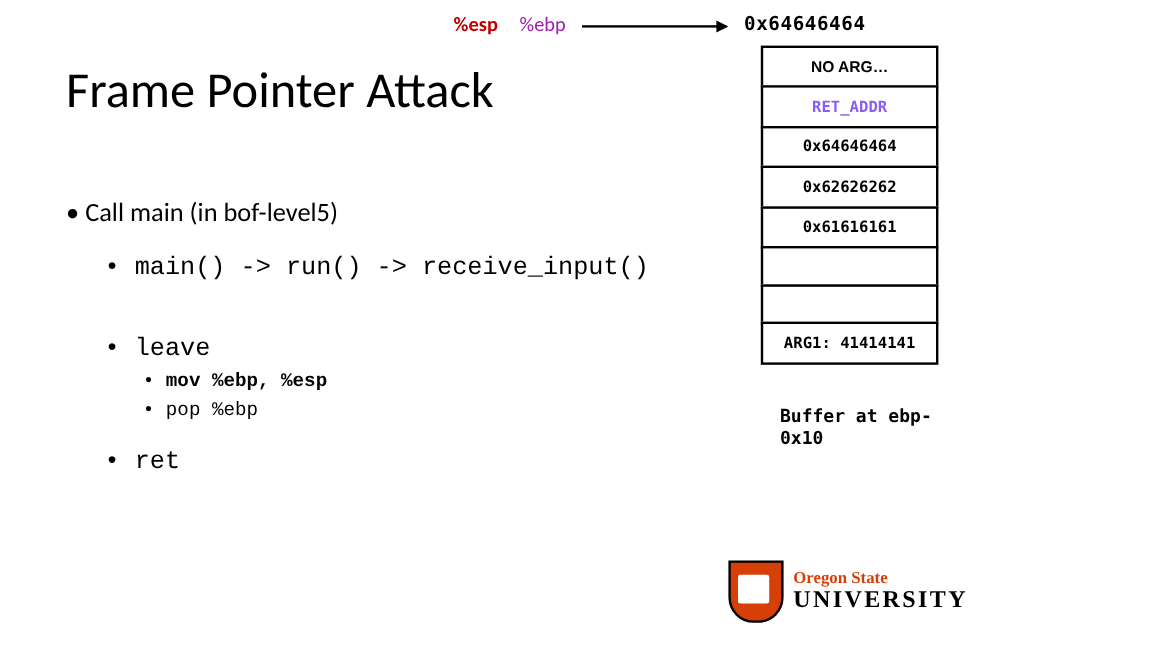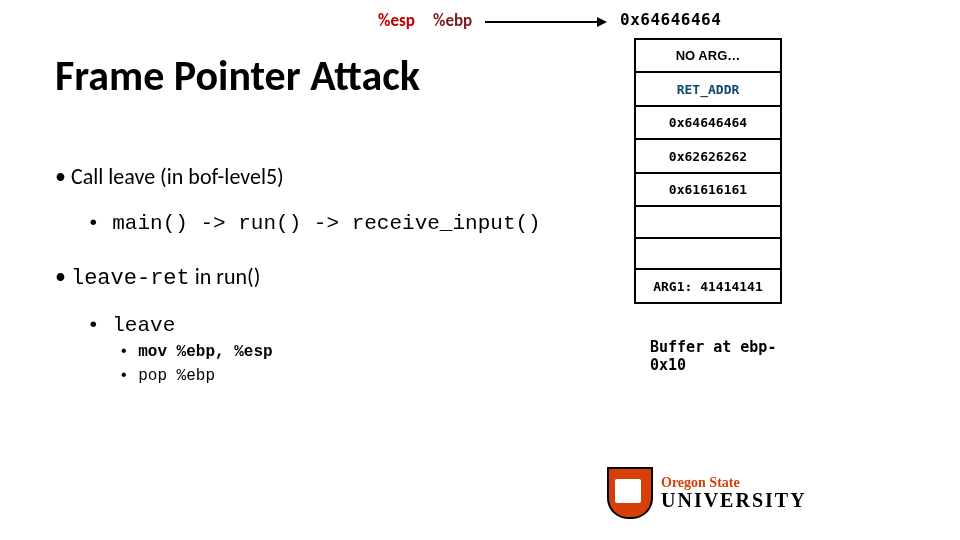--- a/index.html
+++ b/index.html
@@ -1,39 +1,39 @@
 <!DOCTYPE html>
 <html><head>
 <meta charset="utf-8">
 <style>
   html,body{margin:0;padding:0;width:960px;height:540px;font-family:"Segoe UI","Calibri",Arial,sans-serif;background:#fff;color:#000;overflow:hidden}
   .slide{position:relative;width:812px;height:540px}
   
   .toprow{position:absolute;top:10px;left:0;width:750px;height:30px}
   .esp{position:absolute;left:378px;top:0;font-weight:700;color:#c00000;font-size:17px}
-  .ebp{position:absolute;left:433px;top:0;font-weight:700;color:#7f1d1d;font-size:17px}
+  .ebp{position:absolute;left:433px;top:0;font-weight:400;color:#a21caf;font-size:17px}
   .arrow{position:absolute;left:485px;top:11px;width:120px;height:2px;background:#000}
   .arrow:after{content:"";position:absolute;right:-2px;top:-4px;border-left:10px solid #000;border-top:5px solid transparent;border-bottom:5px solid transparent}
   .addr{position:absolute;left:620px;top:0;font-weight:700;font-size:16px;font-family:Consolas,monospace;letter-spacing:.5px}
   
-  .title{position:absolute;left:55px;top:50px;font-size:42px;font-weight:700;color:#000}
+  .title{position:absolute;left:55px;top:50px;font-size:42px;font-weight:400;color:#000}
   
   .body{position:absolute;left:55px;top:160px;width:700px;font-size:22px;line-height:1.35}
   .b1{margin:2px 0}
   .b2{margin:18px 0 2px 32px;font-size:21px}
   .b3{margin:2px 0 2px 64px;font-size:16px}
   .mono{font-family:Consolas,"Courier New",monospace}
   .bullet::before{content:"• ";}
   
   .buflabel{position:absolute;left:650px;top:338px;font-size:15px;font-weight:600;font-family:Consolas,monospace}
   
   .stack{position:absolute;right:30px;top:40px;width:148px}
   .cell{height:32px;border:2.5px solid #000;margin-top:-2.5px;background:#fff;display:flex;align-items:center;justify-content:center;font-family:Consolas,monospace;font-weight:700;font-size:13px;text-align:right;padding:0 2px}
   .cell.noarg{font-family:"Segoe UI",Arial,sans-serif}
-  .cell.red{color:#0c4a6e}
+  .cell.red{color:#8b5cf6}
   .cell.empty{height:30px}
   
   .logo{position:absolute;right:30px;bottom:20px;width:175px;height:55px;display:flex;align-items:center}
   .shield{width:42px;height:48px;background:#d73f09;border:2px solid #000;border-radius:0 0 21px 21px;position:relative;flex:none}
   .shield:before{content:"";position:absolute;left:6px;top:10px;width:26px;height:24px;background:#fff;border-radius:2px}
   .ltxt{margin-left:8px;line-height:1;color:#d73f09;font-weight:700;font-family:Georgia,serif}
   .ltxt .l1{font-size:14px}
   .ltxt .l2{font-size:20px;color:#000;letter-spacing:2px}
 </style>
 </head>
@@ -44,29 +44,27 @@
   <div class="toprow">
     <span class="esp">%esp</span>
     <span class="ebp">%ebp</span>
     <span class="arrow"></span>
     <span class="addr">0x64646464</span>
   </div>
 
   <div class="title">Frame Pointer Attack</div>
 
   <div class="body">
-    <div class="b1 bullet">Call leave (in bof-level5)</div>
+    <div class="b1 bullet">Call main (in bof-level5)</div>
     <div class="b2 bullet mono">main() -&gt; run() -&gt; receive_input()</div>
     <div style="height:20px"></div>
-    <div class="b1 bullet">
-      <span class="mono">leave-ret</span><span> in run()</span>
-    </div>
     <div class="b2 bullet mono">leave</div>
     <div class="b3 bullet mono"><b>mov %ebp, %esp</b></div>
     <div class="b3 bullet mono">pop %ebp</div>
+    <div class="b2 bullet mono">ret</div>
   </div>
 
   <div class="buflabel">Buffer at ebp-0x10</div>
 
   <div class="stack">
     <div class="cell noarg">NO ARG…</div>
     <div class="cell red">RET_ADDR</div>
     <div class="cell">0x64646464</div>
     <div class="cell">0x62626262</div>
     <div class="cell">0x61616161</div>

